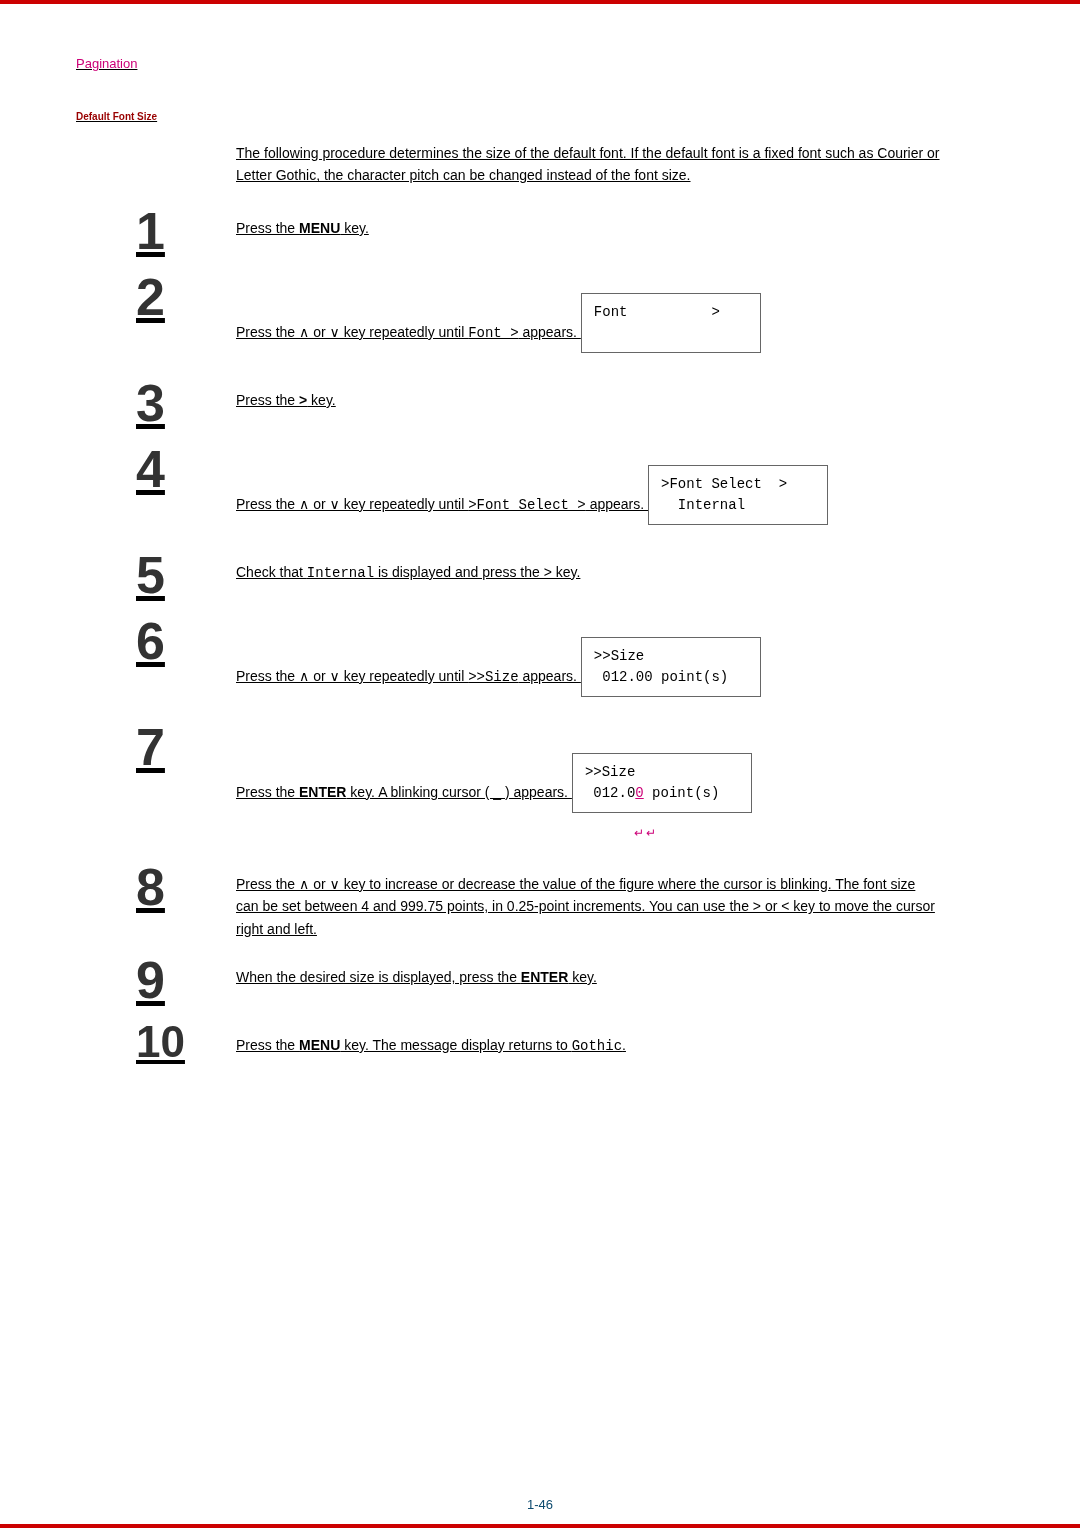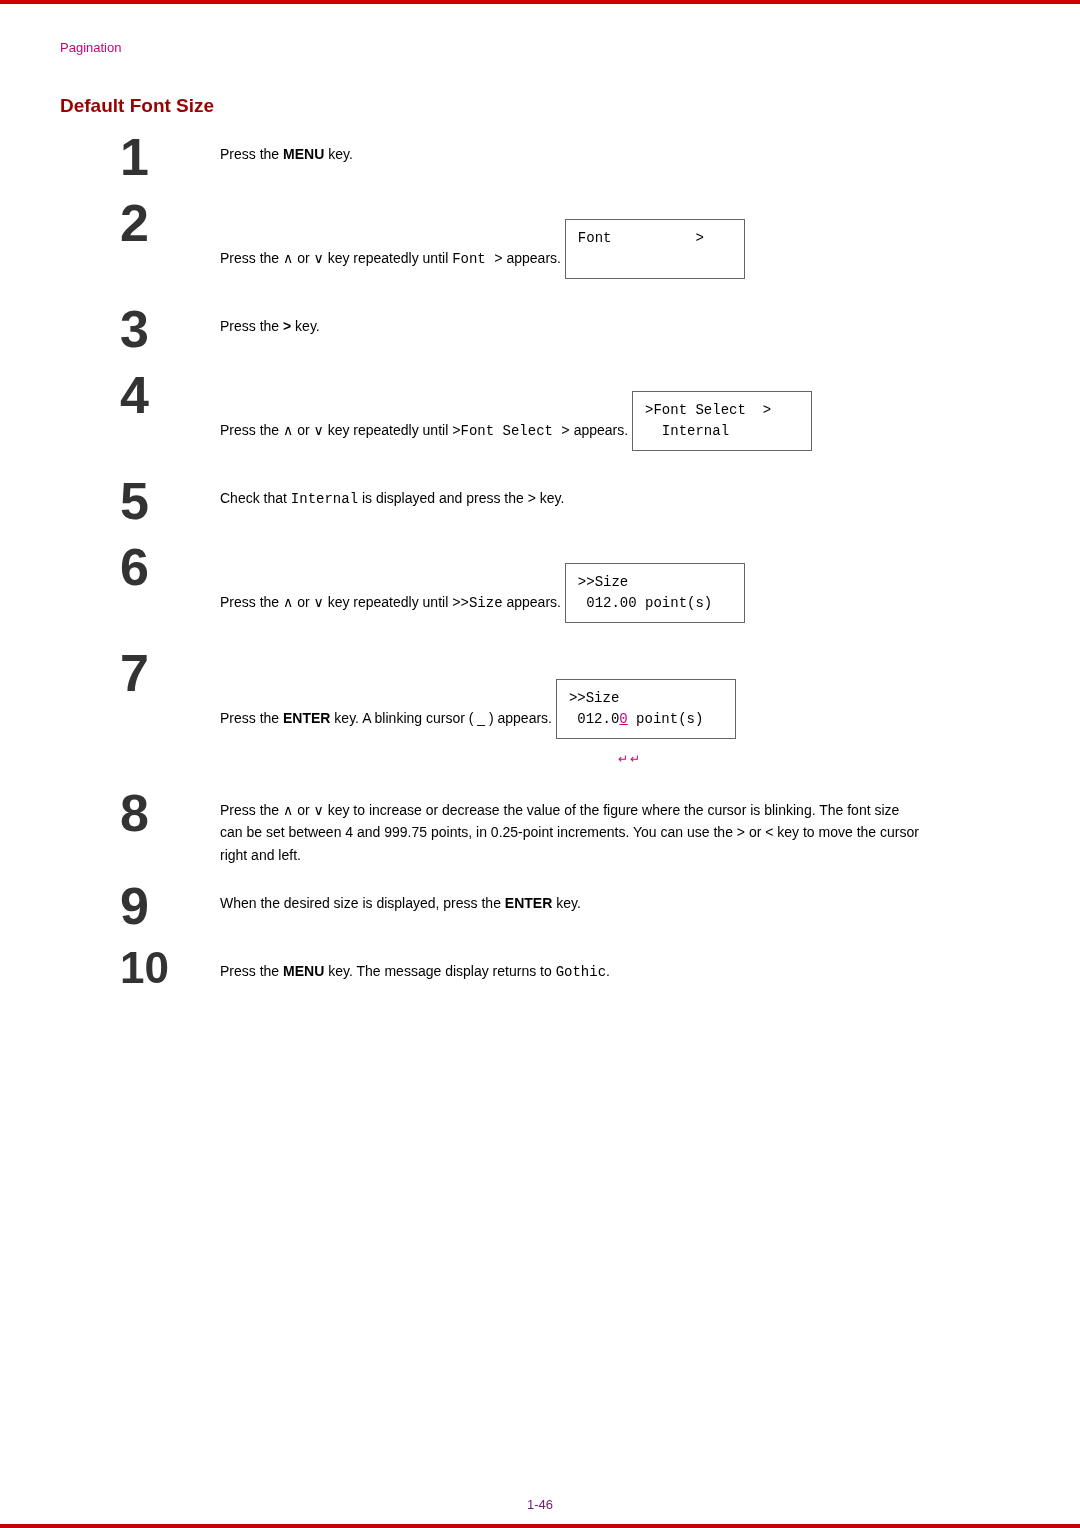--- a/index.html
+++ b/index.html
@@ -10,22 +10,23 @@
       font-size: 14px;
       color: #000000;
       width: 1080px;
       min-height: 1528px;
       position: relative;
     }
 
     .page-container {
       width: 1080px;
       min-height: 1528px;
-      padding: 0;
+      padding: 16px;
       position: relative;
+      text-decoration: underline;
     }
 
     
     .top-border {
       width: 100%;
       height: 4px;
       background: #cc0000;
       position: absolute;
       top: 0;
       left: 0;
@@ -49,21 +50,21 @@
     .breadcrumb {
       color: #cc0077;
       font-size: 13px;
       margin-bottom: 40px;
     }
 
     
     .section-heading {
       color: #990000;
       font-weight: bold;
-      font-size: 19px;
+      font-size: 10px;
       margin-bottom: 20px;
     }
 
     
     .intro-text {
       margin-left: 160px;
       margin-bottom: 24px;
       font-size: 14px;
       line-height: 1.6;
       max-width: 720px;
@@ -127,36 +128,37 @@
     }
 
     
     .page-footer {
       position: absolute;
       bottom: 16px;
       left: 0;
       right: 0;
       text-align: center;
       font-size: 13px;
-      color: #701a75;
+      color: #0c4a6e;
     }
 
   </style>
 </head>
 <body>
 
 <div class="page-container">
   <div class="top-border"></div>
 
   <div class="content-area">
 
     <div class="breadcrumb">Pagination</div>
 
     <div class="section-heading">Default Font Size</div>
 
+    <div class="intro-text">The following procedure determines the size of the default font. If the default font is a fixed font such as Courier or Letter Gothic, the character pitch can be changed instead of the font size.</div>
 
     <div class="step-row">
       <div class="step-number large">1</div>
       <div class="step-content">
         Press the <span class="bold-key">MENU</span> key.
       </div>
     </div>
 
     <div class="step-row">
       <div class="step-number large">2</div>

